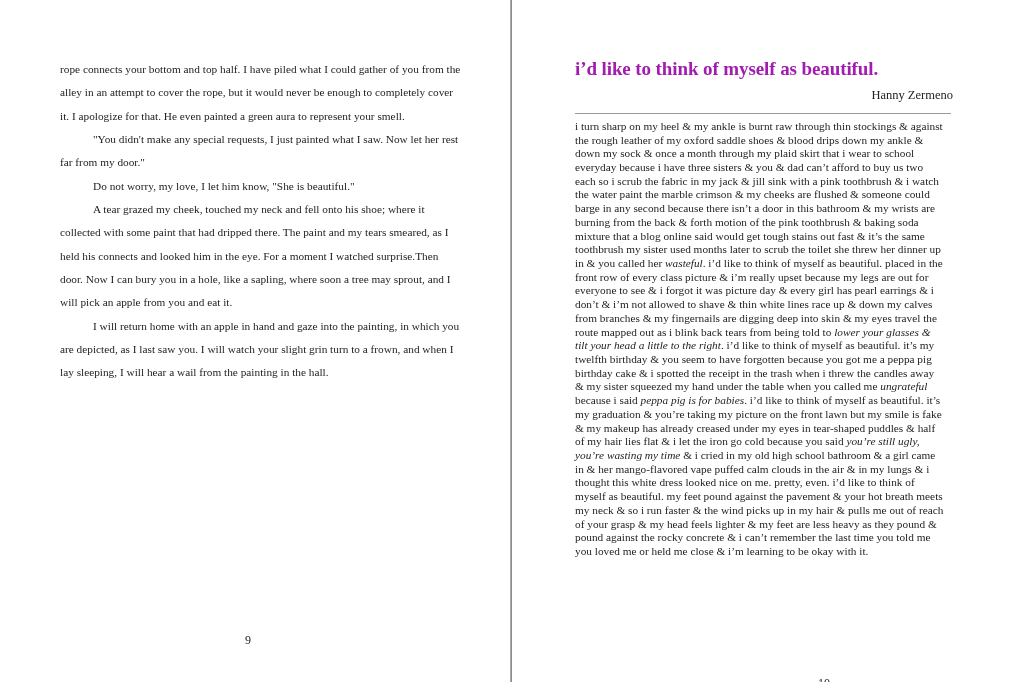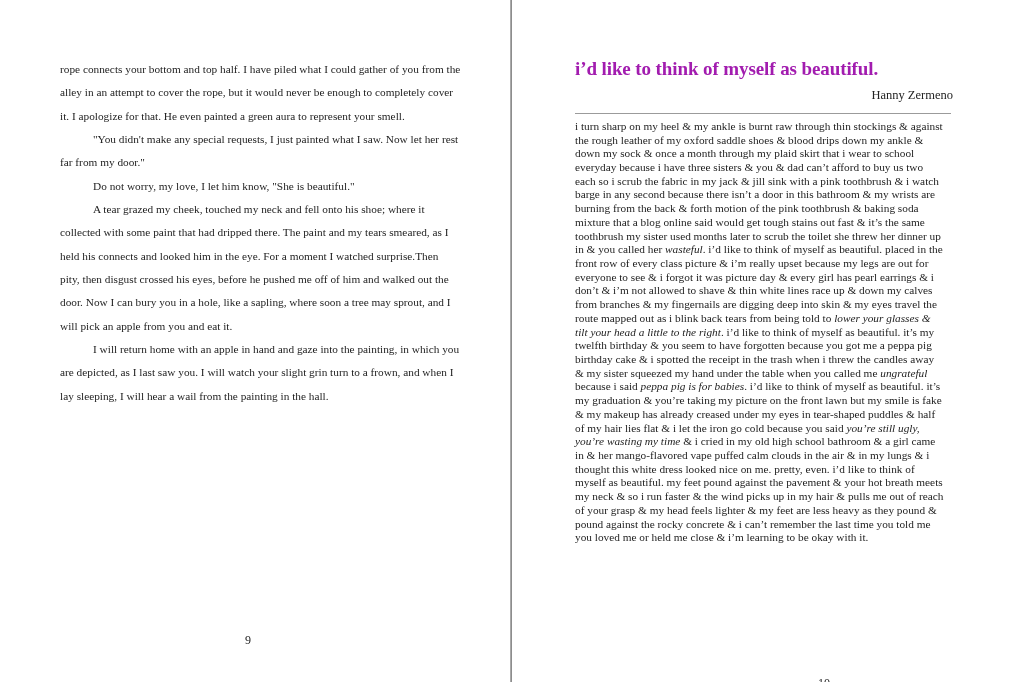--- a/index.html
+++ b/index.html
@@ -87,21 +87,20 @@
     <div class="left-prose" id="left-lines">
         <div class="prose-line">rope connects your bottom and top half. I have piled what I could gather of you from the</div>
         <div class="prose-line">alley in an attempt to cover the rope, but it would never be enough to completely cover</div>
         <div class="prose-line">it. I apologize for that. He even painted a green aura to represent your smell.</div>
         <div class="prose-line indent">"You didn't make any special requests, I just painted what I saw. Now let her rest</div>
         <div class="prose-line">far from my door."</div>
         <div class="prose-line indent">Do not worry, my love, I let him know, "She is beautiful."</div>
         <div class="prose-line indent">A tear grazed my cheek, touched my neck and fell onto his shoe; where it</div>
         <div class="prose-line">collected with some paint that had dripped there. The paint and my tears smeared, as I</div>
         <div class="prose-line">held his connects and looked him in the eye. For a moment I watched surprise.Then</div>
-        <div class="prose-line">pity, then disgust crossed his eyes, before he pushed me off of him and walked out the</div>
         <div class="prose-line">door. Now I can bury you in a hole, like a sapling, where soon a tree may sprout, and I</div>
         <div class="prose-line">will pick an apple from you and eat it.</div>
         <div class="prose-line indent">I will return home with an apple in hand and gaze into the painting, in which you</div>
         <div class="prose-line">are depicted, as I last saw you. I will watch your slight grin turn to a frown, and when I</div>
         <div class="prose-line">lay sleeping, I will hear a wail from the painting in the hall.</div>
       </div>
     <div class="page-num num-left">9</div>
   </section>
 
   <div class="divider"></div>
@@ -110,20 +109,21 @@
     <div class="right-content">
       <h1 class="poem-title">i’d like to think of myself as beautiful.</h1>
       <div class="poem-author">Hanny Zermeno</div>
       <hr class="title-rule">
       <div class="poem" id="poem-lines">
           <div class="poem-line"><span>i turn sharp on my heel &amp; my ankle is burnt raw through thin stockings &amp; against</span></div>
           <div class="poem-line"><span>the rough leather of my oxford saddle shoes &amp; blood drips down my ankle &amp;</span></div>
           <div class="poem-line"><span>down my sock &amp; once a month through my plaid skirt that i wear to school</span></div>
           <div class="poem-line"><span>everyday because i have three sisters &amp; you &amp; dad can’t afford to buy us two</span></div>
           <div class="poem-line"><span>each so i scrub the fabric in my jack &amp; jill sink with a pink toothbrush &amp; i watch</span></div>
+          <div class="poem-line"><span>the water paint the marble crimson &amp; my cheeks are flushed &amp; someone could</span></div>
           <div class="poem-line"><span>barge in any second because there isn’t a door in this bathroom &amp; my wrists are</span></div>
           <div class="poem-line"><span>burning from the back &amp; forth motion of the pink toothbrush &amp; baking soda</span></div>
           <div class="poem-line"><span>mixture that a blog online said would get tough stains out fast &amp; it’s the same</span></div>
           <div class="poem-line"><span>toothbrush my sister used months later to scrub the toilet she threw her dinner up</span></div>
           <div class="poem-line"><span>in &amp; you called her </span><em>wasteful</em><span>. i’d like to think of myself as beautiful. placed in the</span></div>
           <div class="poem-line"><span>front row of every class picture &amp; i’m really upset because my legs are out for</span></div>
           <div class="poem-line"><span>everyone to see &amp; i forgot it was picture day &amp; every girl has pearl earrings &amp; i</span></div>
           <div class="poem-line"><span>don’t &amp; i’m not allowed to shave &amp; thin white lines race up &amp; down my calves</span></div>
           <div class="poem-line"><span>from branches &amp; my fingernails are digging deep into skin &amp; my eyes travel the</span></div>
           <div class="poem-line"><span>route mapped out as i blink back tears from being told to </span><em>lower your glasses &amp;</em></div>

